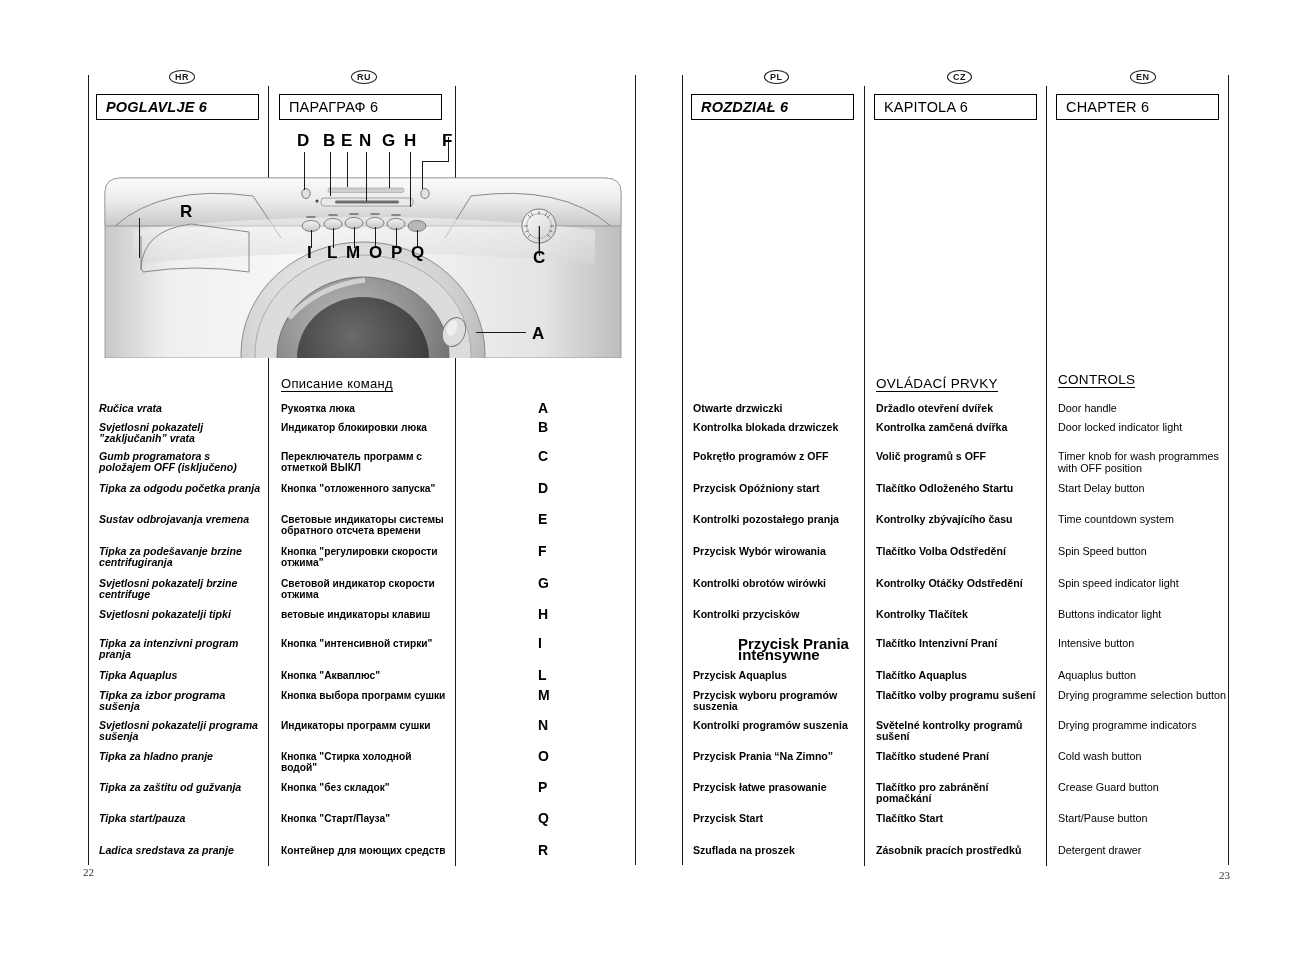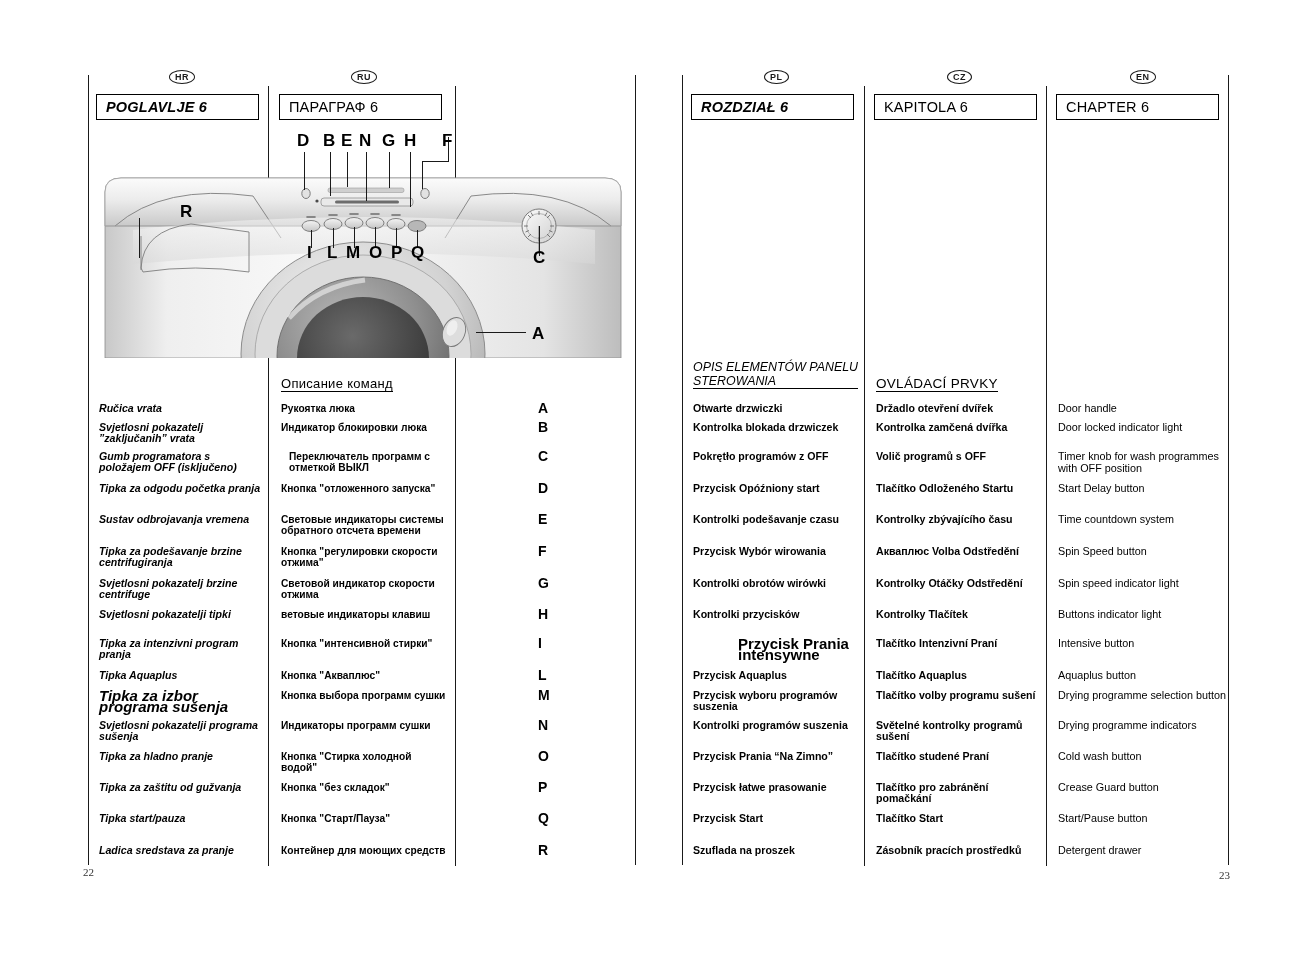--- a/index.html
+++ b/index.html
@@ -256,88 +256,88 @@
   <div class="calloutletter" style="left:391px;top:243px;"><span>P</span></div>
   <div class="calloutletter" style="left:411px;top:243px;"><span>Q</span></div>
 
   <div class="calloutletter" style="left:180px;top:202px;"><span>R</span></div>
   <div class="calloutletter" style="left:533px;top:248px;"><span>C</span></div>
   <div class="calloutletter" style="left:532px;top:324px;"><span>A</span></div>
 
   <div class="col" style="left:281px;top:374px;width:165px;height:500px;">
     <div class="colhead lt" style="font-size:13px;">Описание команд</div>
   </div>
-  <div class="col" style="left:693px;top:360px;width:165px;height:510px;">
-    <div class="colhead ital" style="font-weight:normal;">OPIS ELEMENTÓW PANELU STEROWANIA</div>
-  </div>
   <div class="col" style="left:876px;top:374px;width:165px;height:500px;">
     <div class="colhead lt" style="font-size:13.5px;">OVLÁDACÍ PRVKY</div>
+  </div>
+  <div class="col" style="left:1058px;top:370px;width:165px;height:500px;">
+    <div class="colhead lt" style="font-size:13.5px;">CONTROLS</div>
   </div>
 
   <div id="items-hr">
       <div class="item ital" style="left: 99px; top: 403px; width: 165px; font-size: 10.6px; line-height: 11.4px;">Ručica vrata</div>
       <div class="item ital" style="left: 99px; top: 422px; width: 165px; font-size: 10.6px; line-height: 11.4px;">Svjetlosni pokazatelj ”zaključanih” vrata</div>
       <div class="item ital" style="left: 99px; top: 451px; width: 165px; font-size: 10.6px; line-height: 11.4px;">Gumb programatora s položajem OFF (isključeno)</div>
       <div class="item ital" style="left: 99px; top: 483px; width: 165px; font-size: 10.6px; line-height: 11.4px;">Tipka za odgodu početka pranja</div>
       <div class="item ital" style="left: 99px; top: 514px; width: 165px; font-size: 10.6px; line-height: 11.4px;">Sustav odbrojavanja vremena</div>
       <div class="item ital" style="left: 99px; top: 546px; width: 165px; font-size: 10.6px; line-height: 11.4px;">Tipka za podešavanje brzine centrifugiranja</div>
       <div class="item ital" style="left: 99px; top: 578px; width: 165px; font-size: 10.6px; line-height: 11.4px;">Svjetlosni pokazatelj brzine centrifuge</div>
       <div class="item ital" style="left: 99px; top: 609px; width: 165px; font-size: 10.6px; line-height: 11.4px;">Svjetlosni pokazatelji tipki</div>
       <div class="item ital" style="left: 99px; top: 638px; width: 165px; font-size: 10.6px; line-height: 11.4px;">Tipka za intenzivni program pranja</div>
       <div class="item ital" style="left: 99px; top: 670px; width: 165px; font-size: 10.6px; line-height: 11.4px;">Tipka Aquaplus</div>
-      <div class="item ital" style="left: 99px; top: 690px; width: 165px; font-size: 15px; line-height: 11.4px;">Tipka za izbor programa sušenja</div>
+      <div class="item ital" style="left: 99px; top: 690px; width: 165px; font-size: 11px; line-height: 11.4px;">Tipka za izbor programa sušenja</div>
       <div class="item ital" style="left: 99px; top: 720px; width: 165px; font-size: 10.6px; line-height: 11.4px;">Svjetlosni pokazatelji programa sušenja</div>
       <div class="item ital" style="left: 99px; top: 751px; width: 165px; font-size: 10.6px; line-height: 11.4px;">Tipka za hladno pranje</div>
       <div class="item ital" style="left: 99px; top: 782px; width: 165px; font-size: 10.6px; line-height: 11.4px;">Tipka za zaštitu od gužvanja</div>
       <div class="item ital" style="left: 99px; top: 813px; width: 165px; font-size: 10.6px; line-height: 11.4px;">Tipka start/pauza</div>
       <div class="item ital" style="left: 99px; top: 845px; width: 165px; font-size: 10.6px; line-height: 11.4px;">Ladica sredstava za pranje</div>
     </div>
   <div id="items-ru">
       <div class="item bold" style="left: 281px; top: 403px; width: 168px; font-size: 10.2px; line-height: 11.2px;">Рукоятка люка</div>
       <div class="item bold" style="left: 281px; top: 422px; width: 168px; font-size: 10.2px; line-height: 11.2px;">Индикатор блокировки люка</div>
-      <div class="item bold" style="left: 281px; top: 451px; width: 168px; font-size: 10.2px; line-height: 11.2px; margin-left: 8px;">Переключатель программ с отметкой ВЫКЛ</div>
+      <div class="item bold" style="left: 281px; top: 451px; width: 168px; font-size: 10.2px; line-height: 11.2px;">Переключатель программ с отметкой ВЫКЛ</div>
       <div class="item bold" style="left: 281px; top: 483px; width: 168px; font-size: 10.2px; line-height: 11.2px;">Кнопка "отложенного запуска"</div>
       <div class="item bold" style="left: 281px; top: 514px; width: 168px; font-size: 10.2px; line-height: 11.2px;">Световые индикаторы системы обратного отсчета времени</div>
       <div class="item bold" style="left: 281px; top: 546px; width: 168px; font-size: 10.2px; line-height: 11.2px;">Кнопка "регулировки скорости отжима"</div>
       <div class="item bold" style="left: 281px; top: 578px; width: 168px; font-size: 10.2px; line-height: 11.2px;">Световой индикатор скорости отжима</div>
       <div class="item bold" style="left: 281px; top: 609px; width: 168px; font-size: 10.2px; line-height: 11.2px;">ветовые индикаторы клавиш</div>
       <div class="item bold" style="left: 281px; top: 638px; width: 168px; font-size: 10.2px; line-height: 11.2px;">Кнопка "интенсивной стирки"</div>
       <div class="item bold" style="left: 281px; top: 670px; width: 168px; font-size: 10.2px; line-height: 11.2px;">Кнопка "Акваплюс"</div>
       <div class="item bold" style="left: 281px; top: 690px; width: 168px; font-size: 10.2px; line-height: 11.2px;">Кнопка выбора программ сушки</div>
       <div class="item bold" style="left: 281px; top: 720px; width: 168px; font-size: 10.2px; line-height: 11.2px;">Индикаторы программ сушки</div>
       <div class="item bold" style="left: 281px; top: 751px; width: 168px; font-size: 10.2px; line-height: 11.2px;">Кнопка  "Стирка холодной водой"</div>
       <div class="item bold" style="left: 281px; top: 782px; width: 168px; font-size: 10.2px; line-height: 11.2px;">Кнопка "без складок"</div>
       <div class="item bold" style="left: 281px; top: 813px; width: 168px; font-size: 10.2px; line-height: 11.2px;">Кнопка "Старт/Пауза"</div>
       <div class="item bold" style="left: 281px; top: 845px; width: 168px; font-size: 10.2px; line-height: 11.2px;">Контейнер для моющих средств</div>
     </div>
   <div id="items-pl">
       <div class="item bold" style="left: 693px; top: 403px; width: 168px; font-size: 10.6px; line-height: 11.4px;">Otwarte drzwiczki</div>
       <div class="item bold" style="left: 693px; top: 422px; width: 168px; font-size: 10.6px; line-height: 11.4px;">Kontrolka blokada drzwiczek</div>
       <div class="item bold" style="left: 693px; top: 451px; width: 168px; font-size: 10.6px; line-height: 11.4px;">Pokrętło programów z OFF</div>
       <div class="item bold" style="left: 693px; top: 483px; width: 168px; font-size: 10.6px; line-height: 11.4px;">Przycisk Opóźniony start</div>
-      <div class="item bold" style="left: 693px; top: 514px; width: 168px; font-size: 10.6px; line-height: 11.4px;">Kontrolki podešavanje czasu</div>
+      <div class="item bold" style="left: 693px; top: 514px; width: 168px; font-size: 10.6px; line-height: 11.4px;">Kontrolki pozostałego pranja</div>
       <div class="item bold" style="left: 693px; top: 546px; width: 168px; font-size: 10.6px; line-height: 11.4px;">Przycisk Wybór wirowania</div>
       <div class="item bold" style="left: 693px; top: 578px; width: 168px; font-size: 10.6px; line-height: 11.4px;">Kontrolki obrotów wirówki</div>
       <div class="item bold" style="left: 693px; top: 609px; width: 168px; font-size: 10.6px; line-height: 11.4px;">Kontrolki przycisków</div>
       <div class="item bold" style="left: 693px; top: 638px; width: 168px; font-size: 15px; line-height: 11.4px; margin-left: 45px;">Przycisk Prania intensywne</div>
       <div class="item bold" style="left: 693px; top: 670px; width: 168px; font-size: 10.6px; line-height: 11.4px;">Przycisk Aquaplus</div>
       <div class="item bold" style="left: 693px; top: 690px; width: 168px; font-size: 10.6px; line-height: 11.4px;">Przycisk wyboru programów suszenia</div>
       <div class="item bold" style="left: 693px; top: 720px; width: 168px; font-size: 10.6px; line-height: 11.4px;">Kontrolki programów suszenia</div>
       <div class="item bold" style="left: 693px; top: 751px; width: 168px; font-size: 10.6px; line-height: 11.4px;">Przycisk Prania “Na Zimno”</div>
       <div class="item bold" style="left: 693px; top: 782px; width: 168px; font-size: 10.6px; line-height: 11.4px;">Przycisk łatwe prasowanie</div>
       <div class="item bold" style="left: 693px; top: 813px; width: 168px; font-size: 10.6px; line-height: 11.4px;">Przycisk Start</div>
       <div class="item bold" style="left: 693px; top: 845px; width: 168px; font-size: 10.6px; line-height: 11.4px;">Szuflada na proszek</div>
     </div>
   <div id="items-cz">
       <div class="item bold" style="left: 876px; top: 403px; width: 170px; font-size: 10.6px; line-height: 11.4px;">Držadlo otevření dvířek</div>
       <div class="item bold" style="left: 876px; top: 422px; width: 170px; font-size: 10.6px; line-height: 11.4px;">Kontrolka zamčená dvířka</div>
       <div class="item bold" style="left: 876px; top: 451px; width: 170px; font-size: 10.6px; line-height: 11.4px;">Volič programů s OFF</div>
       <div class="item bold" style="left: 876px; top: 483px; width: 170px; font-size: 10.6px; line-height: 11.4px;">Tlačítko Odloženého Startu</div>
       <div class="item bold" style="left: 876px; top: 514px; width: 170px; font-size: 10.6px; line-height: 11.4px;">Kontrolky zbývajícího času</div>
-      <div class="item bold" style="left: 876px; top: 546px; width: 170px; font-size: 10.6px; line-height: 11.4px;">Акваплюс Volba Odstředění</div>
+      <div class="item bold" style="left: 876px; top: 546px; width: 170px; font-size: 10.6px; line-height: 11.4px;">Tlačítko Volba Odstředění</div>
       <div class="item bold" style="left: 876px; top: 578px; width: 170px; font-size: 10.6px; line-height: 11.4px;">Kontrolky Otáčky Odstředění</div>
       <div class="item bold" style="left: 876px; top: 609px; width: 170px; font-size: 10.6px; line-height: 11.4px;">Kontrolky Tlačítek</div>
       <div class="item bold" style="left: 876px; top: 638px; width: 170px; font-size: 10.6px; line-height: 11.4px;">Tlačítko Intenzivní Praní</div>
       <div class="item bold" style="left: 876px; top: 670px; width: 170px; font-size: 10.6px; line-height: 11.4px;">Tlačítko Aquaplus</div>
       <div class="item bold" style="left: 876px; top: 690px; width: 170px; font-size: 10.6px; line-height: 11.4px;">Tlačítko volby programu sušení</div>
       <div class="item bold" style="left: 876px; top: 720px; width: 170px; font-size: 10.6px; line-height: 11.4px;">Světelné kontrolky programů sušení</div>
       <div class="item bold" style="left: 876px; top: 751px; width: 170px; font-size: 10.6px; line-height: 11.4px;">Tlačítko studené Praní</div>
       <div class="item bold" style="left: 876px; top: 782px; width: 170px; font-size: 10.6px; line-height: 11.4px;">Tlačítko pro zabránění pomačkání</div>
       <div class="item bold" style="left: 876px; top: 813px; width: 170px; font-size: 10.6px; line-height: 11.4px;">Tlačítko Start</div>
       <div class="item bold" style="left: 876px; top: 845px; width: 170px; font-size: 10.6px; line-height: 11.4px;">Zásobník pracích prostředků</div>

